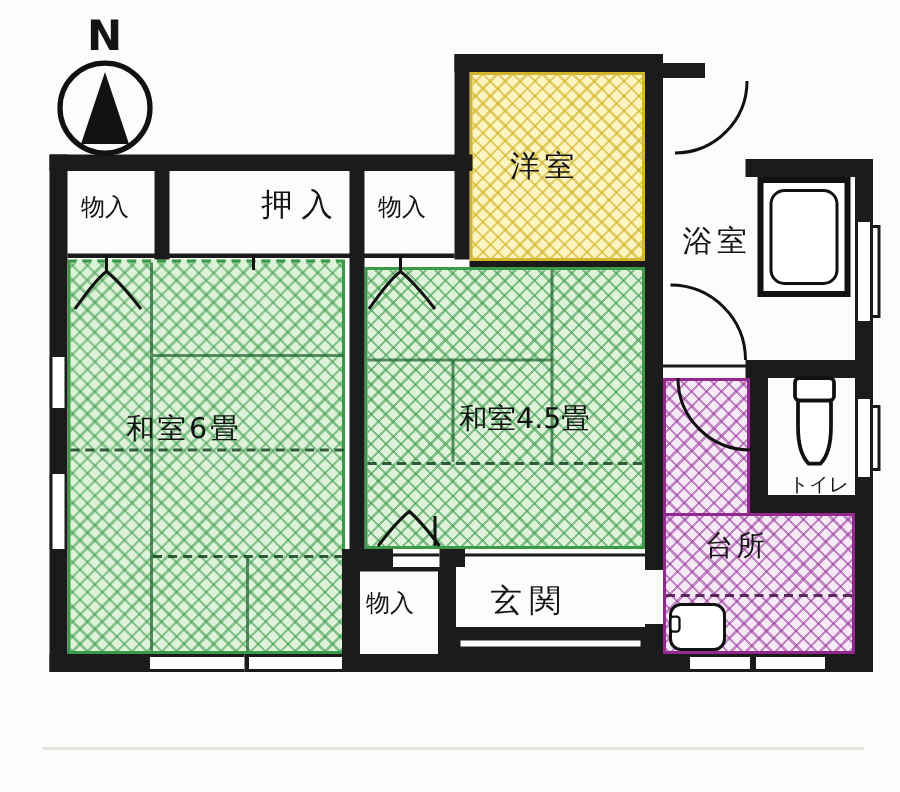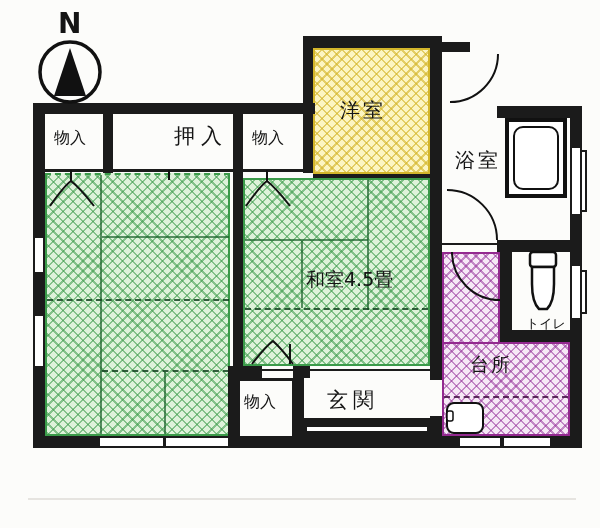--- a/index.html
+++ b/index.html
@@ -120,20 +120,21 @@
     </g>
     <rect x="447" y="411" width="6" height="10" rx="2" fill="#fff" stroke="#111" stroke-width="1.5"></rect>
   </svg>
 
   <div class="room-label" style="left:58px;top:10px;font-size:28px;font-weight:bold;">N</div>
   <div class="room-label" style="left:54px;top:130px;font-size:16px;">物入</div>
   <div class="room-label" style="left:127px;top:126px;font-size:21px;letter-spacing:6px;margin-left:47px;">押入</div>
   <div class="room-label" style="left:252px;top:130px;font-size:16px;">物入</div>
   <div class="room-label" style="left:340px;top:100px;font-size:20px;letter-spacing:3px;text-align:center;">洋室</div>
   <div class="room-label" style="left:455px;top:150px;font-size:20px;letter-spacing:3px;">浴室</div>
+  <div class="room-label" style="left:84px;top:277px;font-size:19px;letter-spacing:2px;">和室6畳</div>
   <div class="room-label" style="left:286px;top:270px;font-size:19px;padding-left:20px;">和室4.5畳</div>
   <div class="room-label" style="left:526px;top:317px;font-size:13px;">トイレ</div>
   <div class="room-label" style="left:470px;top:355px;font-size:19px;letter-spacing:2px;">台所</div>
   <div class="room-label" style="left:244px;top:394px;font-size:16px;">物入</div>
   <div class="room-label" style="left:327px;top:390px;font-size:21px;letter-spacing:5px;">玄関</div>
 
   <div class="abs" style="left:28px;top:498px;width:548px;height:2px;background:#e6e4e0;"></div>
 </div>
 
 </body></html>

